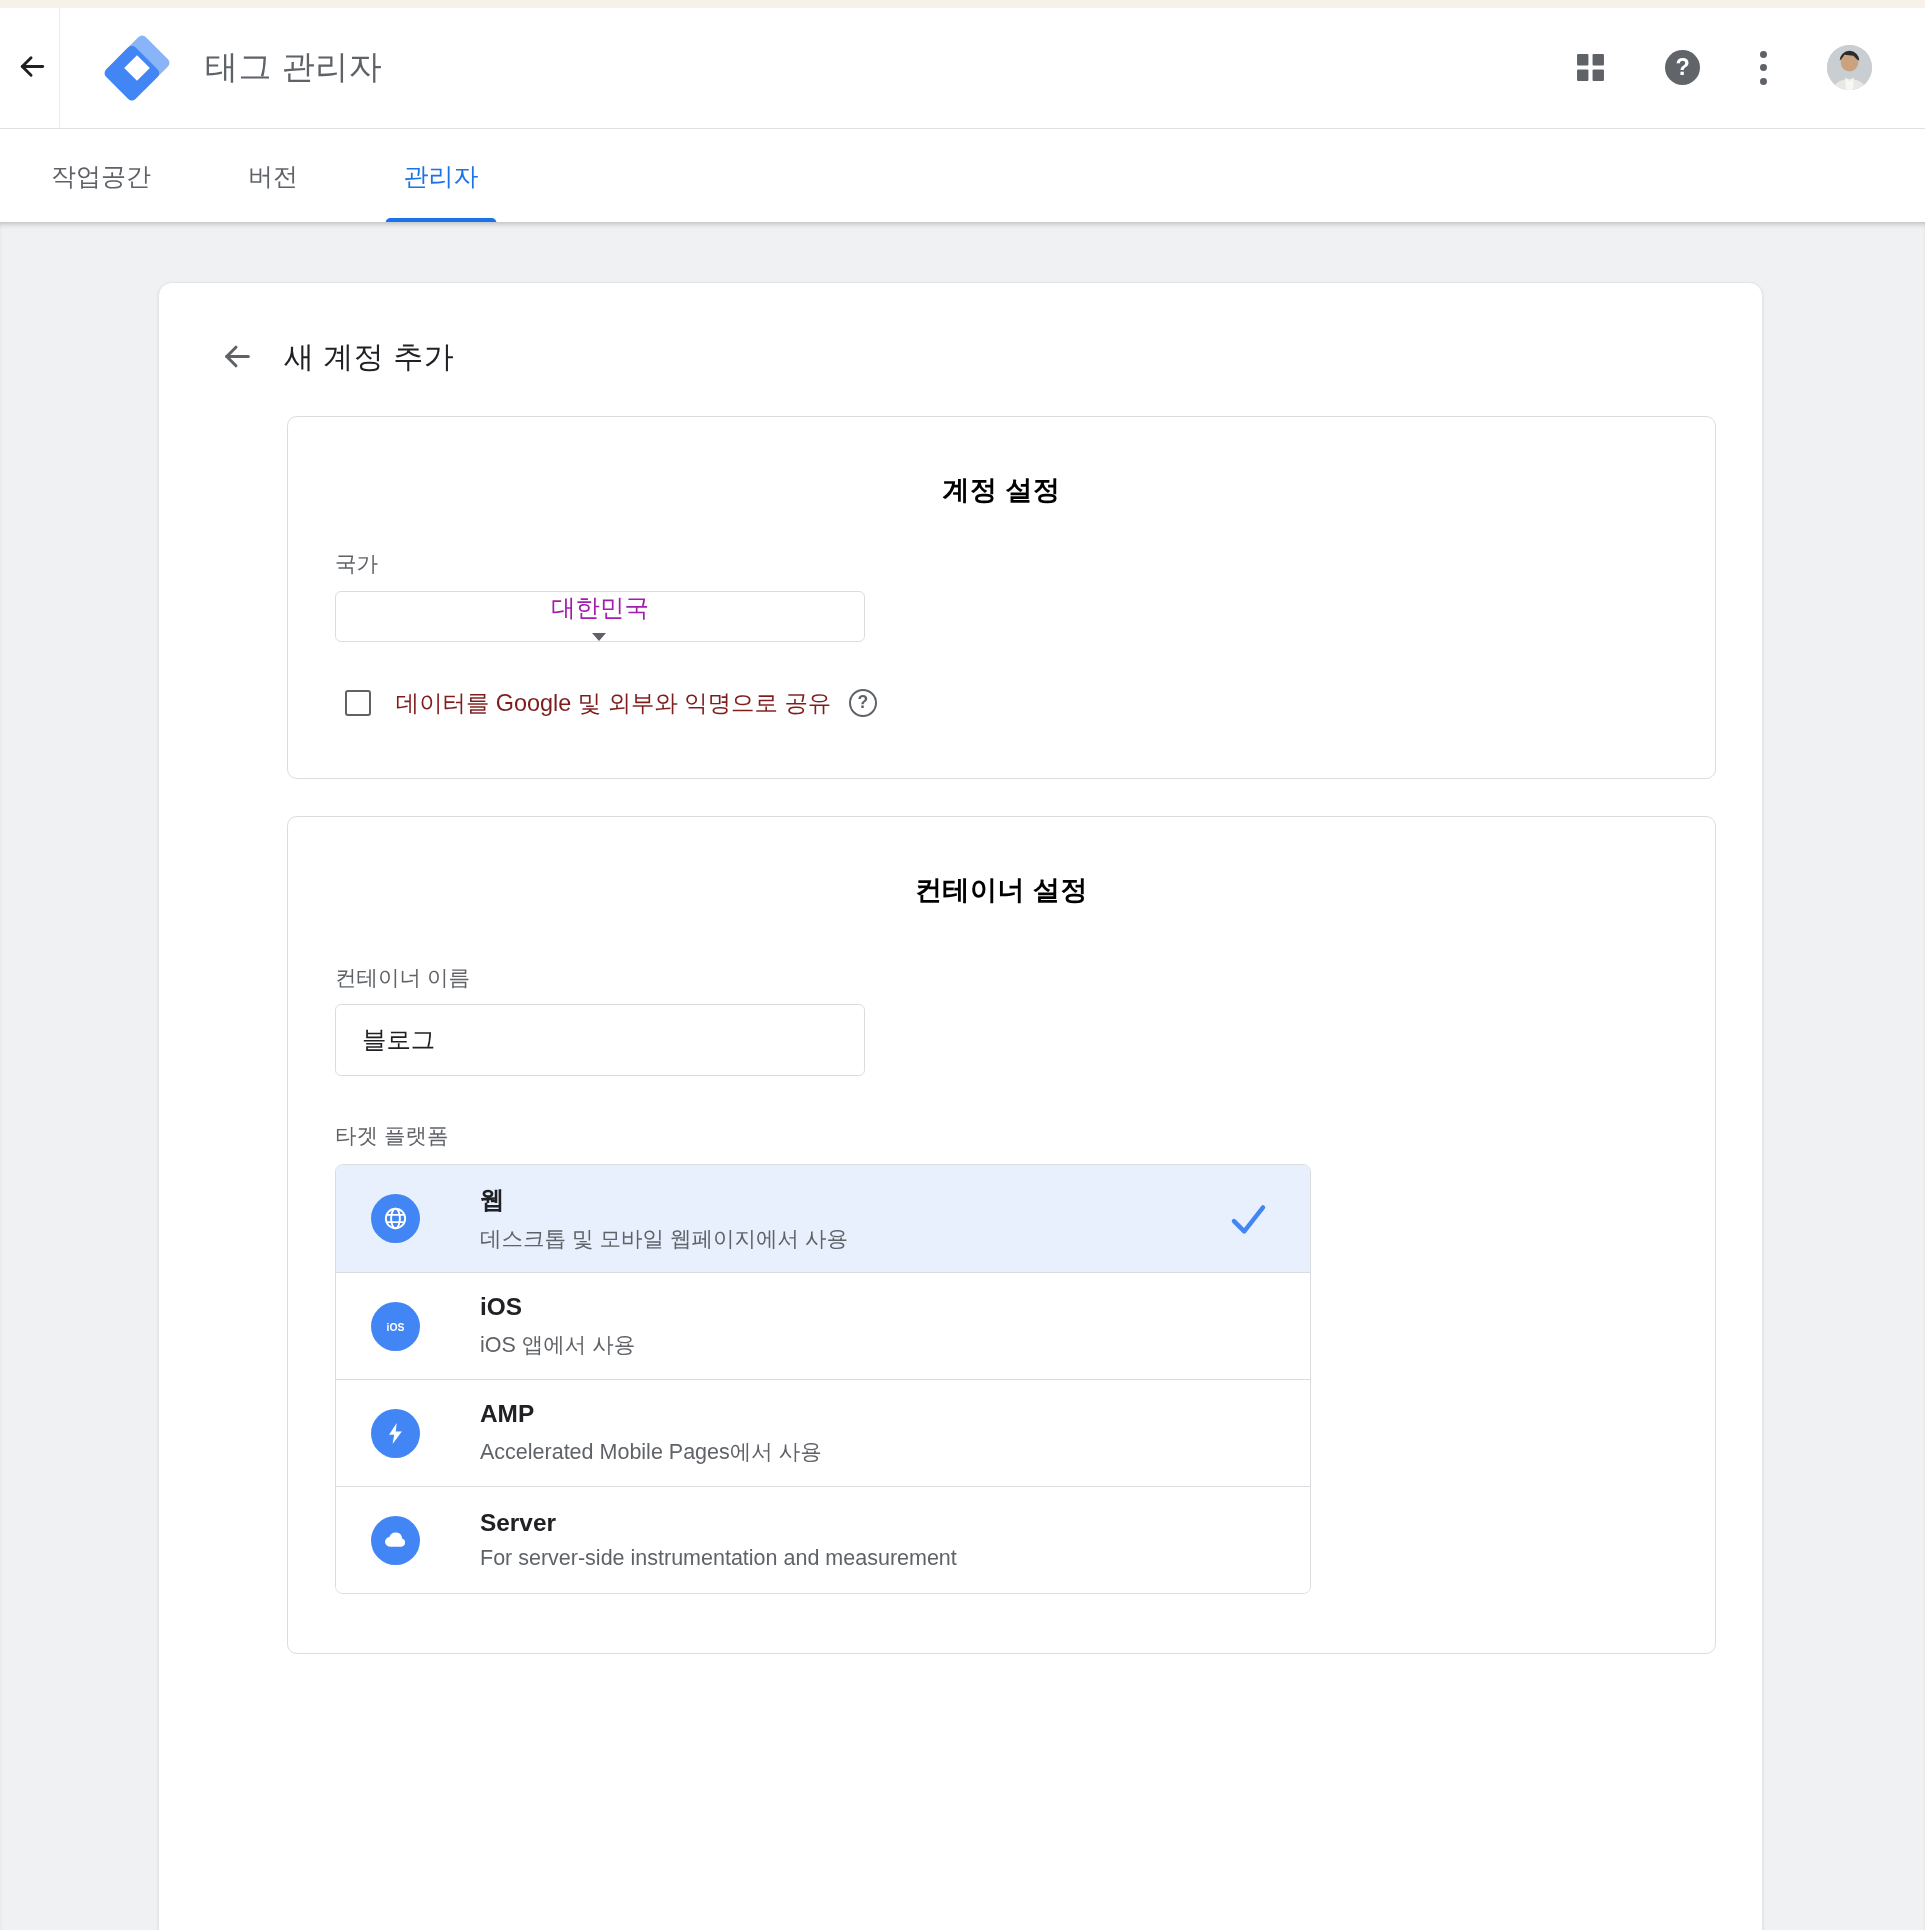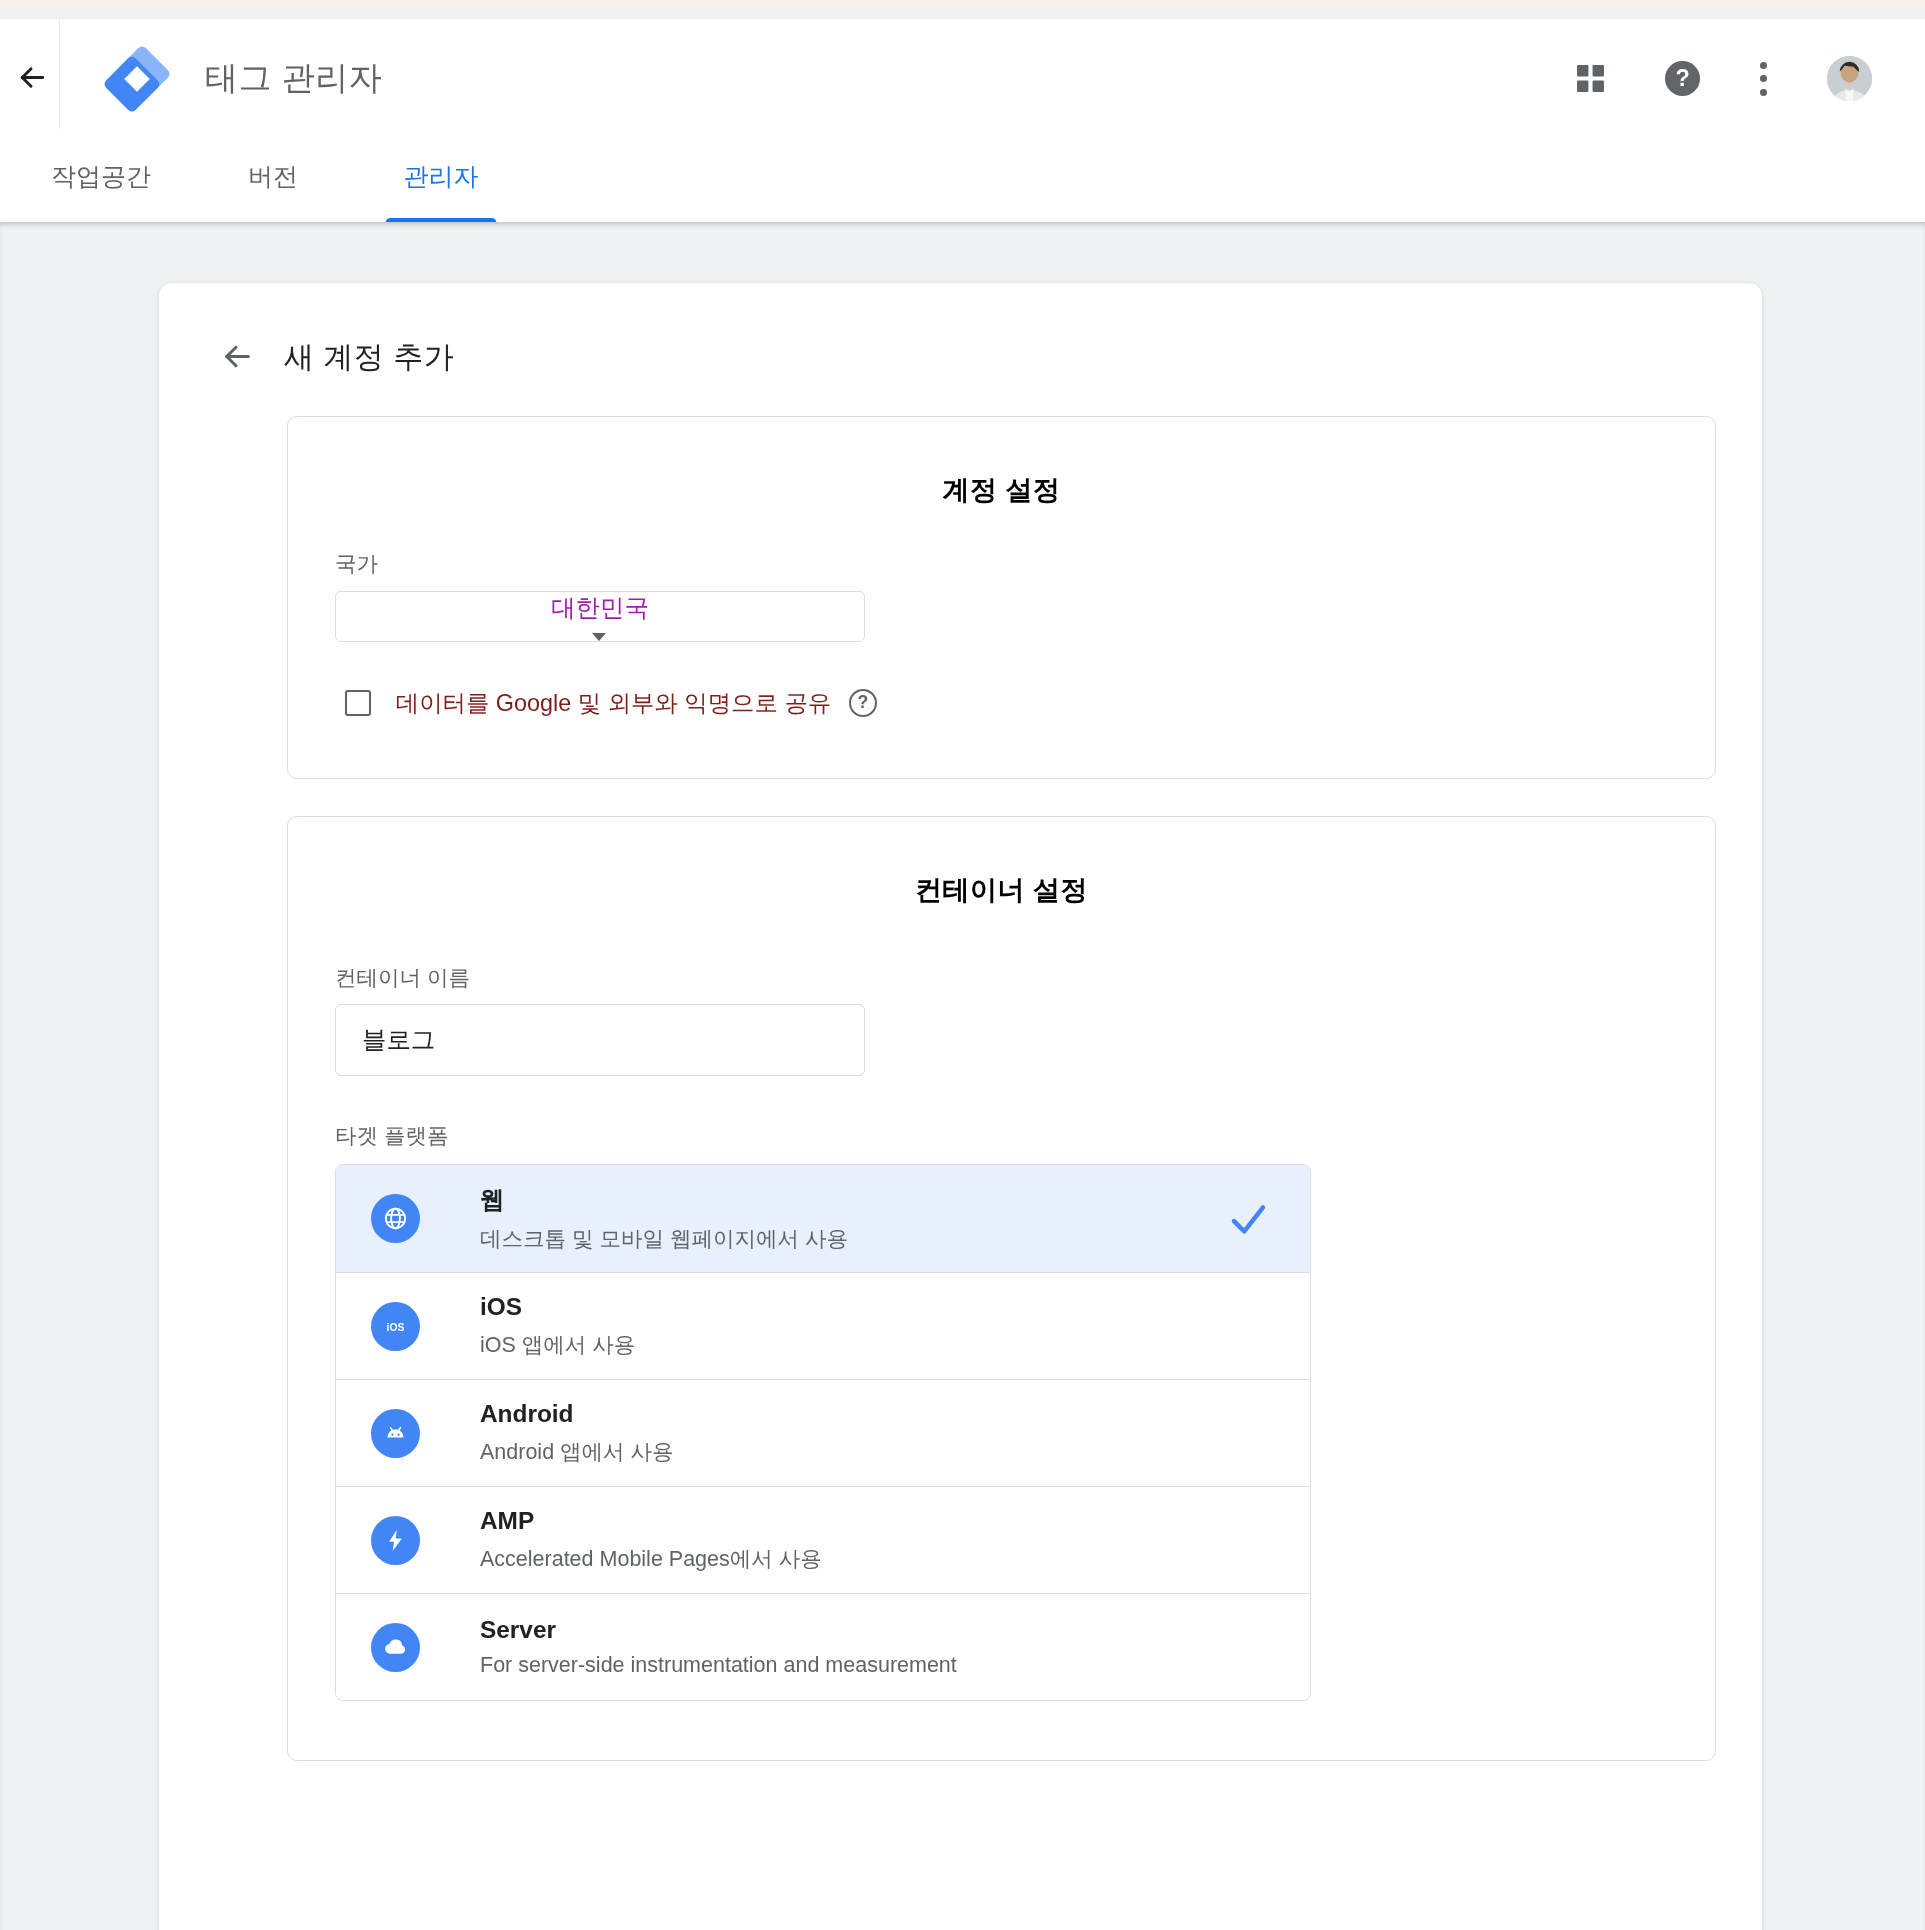--- a/index.html
+++ b/index.html
@@ -8,21 +8,21 @@
     position: relative; width: 1925px; height: 1931px; overflow: hidden;
     background: #f0f1f2;
     font-family: "Liberation Sans", "DejaVu Sans", sans-serif;
     color: #202124;
   }
   
   .topstrip { position: absolute; top: 0; left: 0; right: 0; height: 7.8px; background: #f6f2e7; }
   
   .hdr {
     position: absolute; top: 7.8px; left: 0; right: 0; height: 121px;
-    background: #fff; border-bottom: 1px solid #e0e0e0; margin-top: 11px;
+    background: #fff; border-bottom: 1px solid #e0e0e0;
   }
   .hdr-back {
     position: absolute; left: 7.8px; top: 0; width: 49px; height: 100%;
     display: flex; align-items: center; justify-content: center;
     background: none; border: none; cursor: pointer;
   }
   .hdr-divider { position: absolute; left: 59px; top: 0; bottom: 0; width: 1px; background: #ebebeb; }
   .hdr-logo { position: absolute; left: 96px; top: 19.5px; width: 82px; height: 82px; }
   .hdr-title {
     position: absolute; left: 205px; top: 0; height: 100%;
@@ -262,36 +262,20 @@
                 </svg>
               </span>
     <span class="p-texts">
       <span class="p-title">iOS</span>
       <span class="p-sub">iOS 앱에서 사용</span>
     </span>
 
   </div>
             <div class="platform-row">
     <span class="p-icon">
-                <svg width="27" height="27" viewBox="0 0 24 24">
-                  <path d="M4.8 15.5a7.2 7.2 0 0 1 14.4 0z" fill="#fff"></path>
-                  <line x1="7.6" y1="6.8" x2="9.3" y2="9.4" stroke="#fff" stroke-width="1.4" stroke-linecap="round"></line>
-                  <line x1="16.4" y1="6.8" x2="14.7" y2="9.4" stroke="#fff" stroke-width="1.4" stroke-linecap="round"></line>
-                  <circle cx="9.3" cy="13" r="1" fill="#4285f4"></circle>
-                  <circle cx="14.7" cy="13" r="1" fill="#4285f4"></circle>
-                </svg>
-              </span>
-    <span class="p-texts">
-      <span class="p-title">Android</span>
-      <span class="p-sub">Android 앱에서 사용</span>
-    </span>
-
-  </div>
-            <div class="platform-row">
-    <span class="p-icon">
                 <svg width="25" height="25" viewBox="0 0 24 24">
                   <path d="M13.2 2 5.8 13.2h4.9L9.2 22l8.9-12h-5.9z" fill="#fff"></path>
                 </svg>
               </span>
     <span class="p-texts">
       <span class="p-title">AMP</span>
       <span class="p-sub">Accelerated Mobile Pages에서 사용</span>
     </span>
 
   </div>

